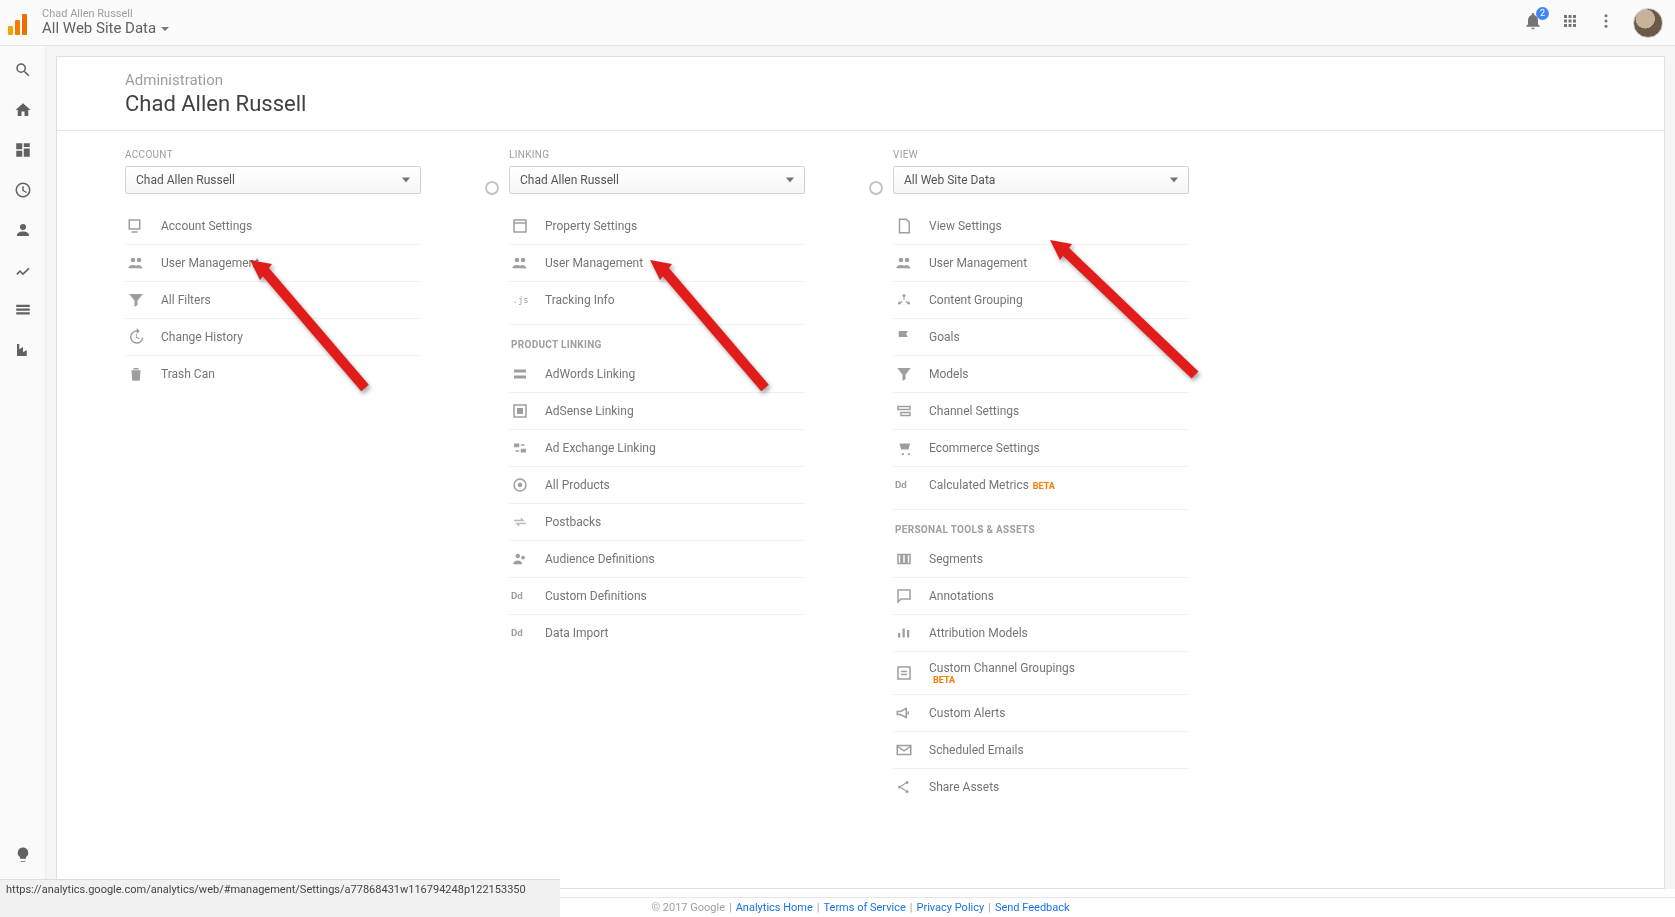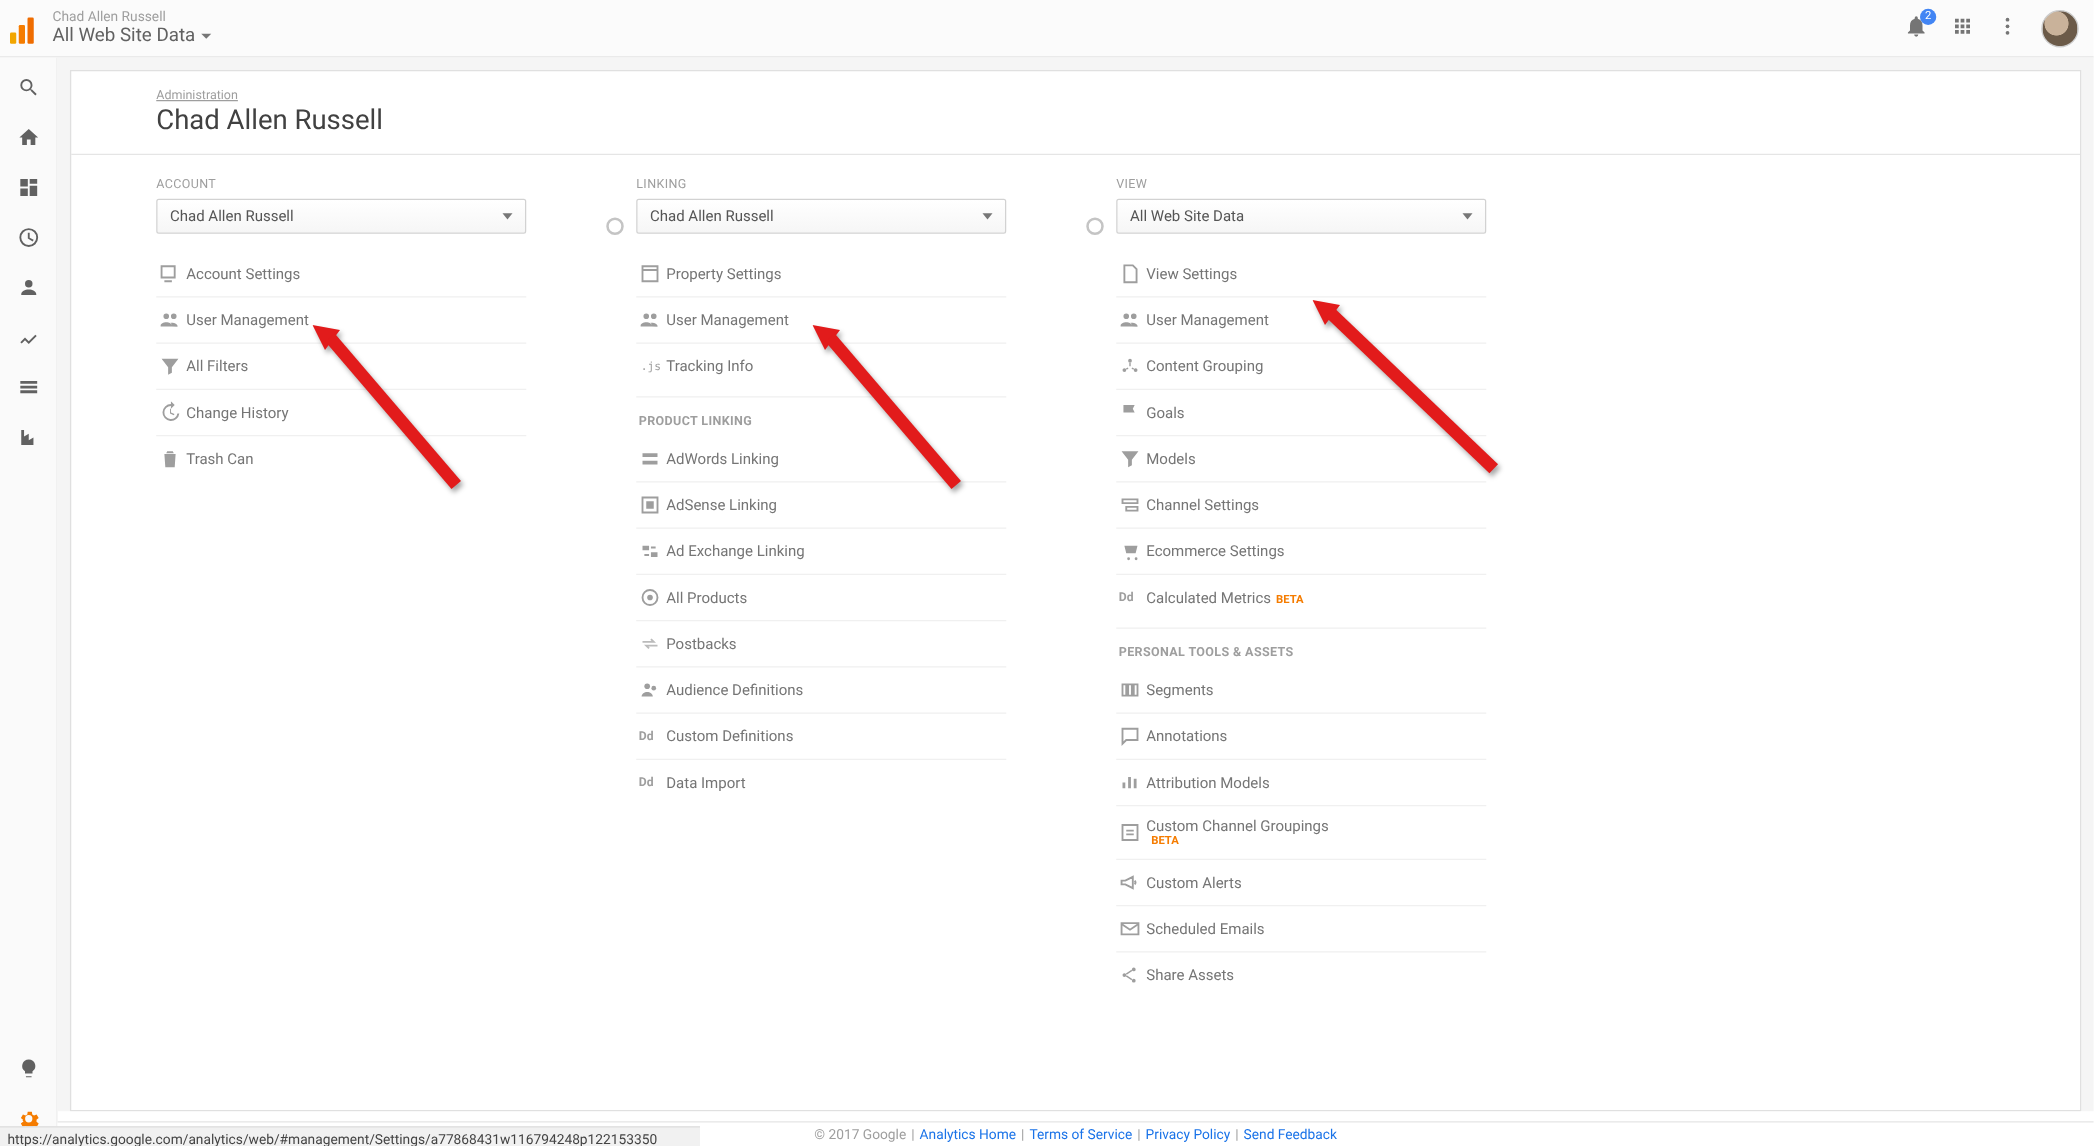--- a/index.html
+++ b/index.html
@@ -24,51 +24,51 @@
 
 .nav-rail { position:absolute; top:46px; left:0; bottom:0; width:46px; background:#fafafa; border-right:1px solid #eee; display:flex; flex-direction:column; align-items:center; padding-top:14px; gap:20px; }
 .nav-rail .nav-icon { width:20px; height:20px; display:flex; align-items:center; justify-content:center; fill:#616161; cursor:pointer; }
 .nav-rail .bottom { margin-top:auto; margin-bottom:12px; display:flex; flex-direction:column; gap:20px; align-items:center; }
 .nav-rail .gear-active svg{fill:#f57c00;}
 
 
 .content { position:absolute; top:46px; left:46px; right:0; bottom:28px; background:#f5f5f5; padding:10px 10px 0 10px; overflow:auto; }
 .admin-card { background:#fff; border:1px solid #e0e0e0; box-shadow:0 1px 1px rgba(0,0,0,0.03); min-height:100%; }
 .card-header { padding:14px 68px 14px 68px; border-bottom:1px solid #e5e5e5; }
-.breadcrumb { font-size:10px; color:#9e9e9e;text-decoration:underline; }
+.breadcrumb { font-size:15px; color:#9e9e9e; }
 .page-title { font-size:22px; color:#414141; font-weight:400; margin-top:2px; }
 
 .columns { display:flex; padding: 18px 68px 30px 68px; gap: 0; align-items:flex-start; }
 .col { width: 350px; }
 .col-label { font-size:10px; color:#9e9e9e; letter-spacing:0.3px; margin-bottom:6px; }
 .selector { width:296px; height:28px; border:1px solid #d2d2d2; background:linear-gradient(#fff,#f6f6f6); border-radius:2px; display:flex; align-items:center; padding:0 10px; font-size:12px; color:#555; cursor:pointer; position:relative; }
 .selector::after{ content:''; position:absolute; right:10px; top:50%; transform:translateY(-50%); border-left:4px solid transparent; border-right:4px solid transparent; border-top:5px solid #777; }
 
 .connector { width:34px; display:flex; justify-content:center; padding-top:32px;}
 .connector .dot{ width:14px; height:14px; border:2px solid #c4c4c4; border-radius:50%; background:#fff; box-shadow:0 0 0 3px #fff;}
 
 .menu-list { margin-top:14px; width:296px; }
-.menu-item { display:flex; align-items:center; gap:4px; padding:9px 2px; border-top:1px solid #f0f0f0; cursor:pointer; }
+.menu-item { display:flex; align-items:center; gap:16px; padding:9px 2px; border-top:1px solid #f0f0f0; cursor:pointer; }
 .menu-item:first-child{border-top:none;}
 .menu-item .mi-icon { width:18px; height:18px; display:flex; align-items:center; justify-content:center; fill:#9e9e9e; flex-shrink:0;}
 .menu-item .mi-label { font-size:12px; color:#757575; }
 .section-heading { font-size:10px; color:#9e9e9e; font-weight:700; letter-spacing:0.3px; padding:14px 2px 6px; border-top:1px solid #f0f0f0; margin-top:6px; }
 .beta { font-size:9px; color:#f57c00; font-weight:700; margin-left:4px; }
 .beta-block{display:block;}
 
 
 .arrow { position:absolute; pointer-events:none; }
 .arrow svg polygon, .arrow svg path { fill:#e21b1b; }
 .arrow svg line { stroke:#e21b1b; stroke-width:10; }
 .arrow-shadow{filter: drop-shadow(2px 3px 2px rgba(0,0,0,0.35));}
 .copyright { position:absolute; bottom:0; left:46px; right:0; height:20px; background:#fff; border-top:1px solid #e5e5e5; display:flex; align-items:center; justify-content:center; font-size:11px; color:#9e9e9e; gap:4px;}
 .copyright a{ color:#1a73e8; text-decoration:none; cursor:pointer;}
 
 
-.status-bar{ position:absolute; left:0; bottom:0; height:16px; background:#f1f1f1; border-top:1px solid #ddd; font-size:11px; color:#444; padding:3px 6px; width:560px; }
+.status-bar{ position:absolute; left:0; bottom:0; height:38px; background:#f1f1f1; border-top:1px solid #ddd; font-size:11px; color:#444; padding:3px 6px; width:560px; }
 </style>
 </head>
 <body>
 
 <div class="top-bar">
   <div class="ga-logo">
       <div class="b1"></div>
       <div class="b2"></div>
       <div class="b3"></div>
     </div>

